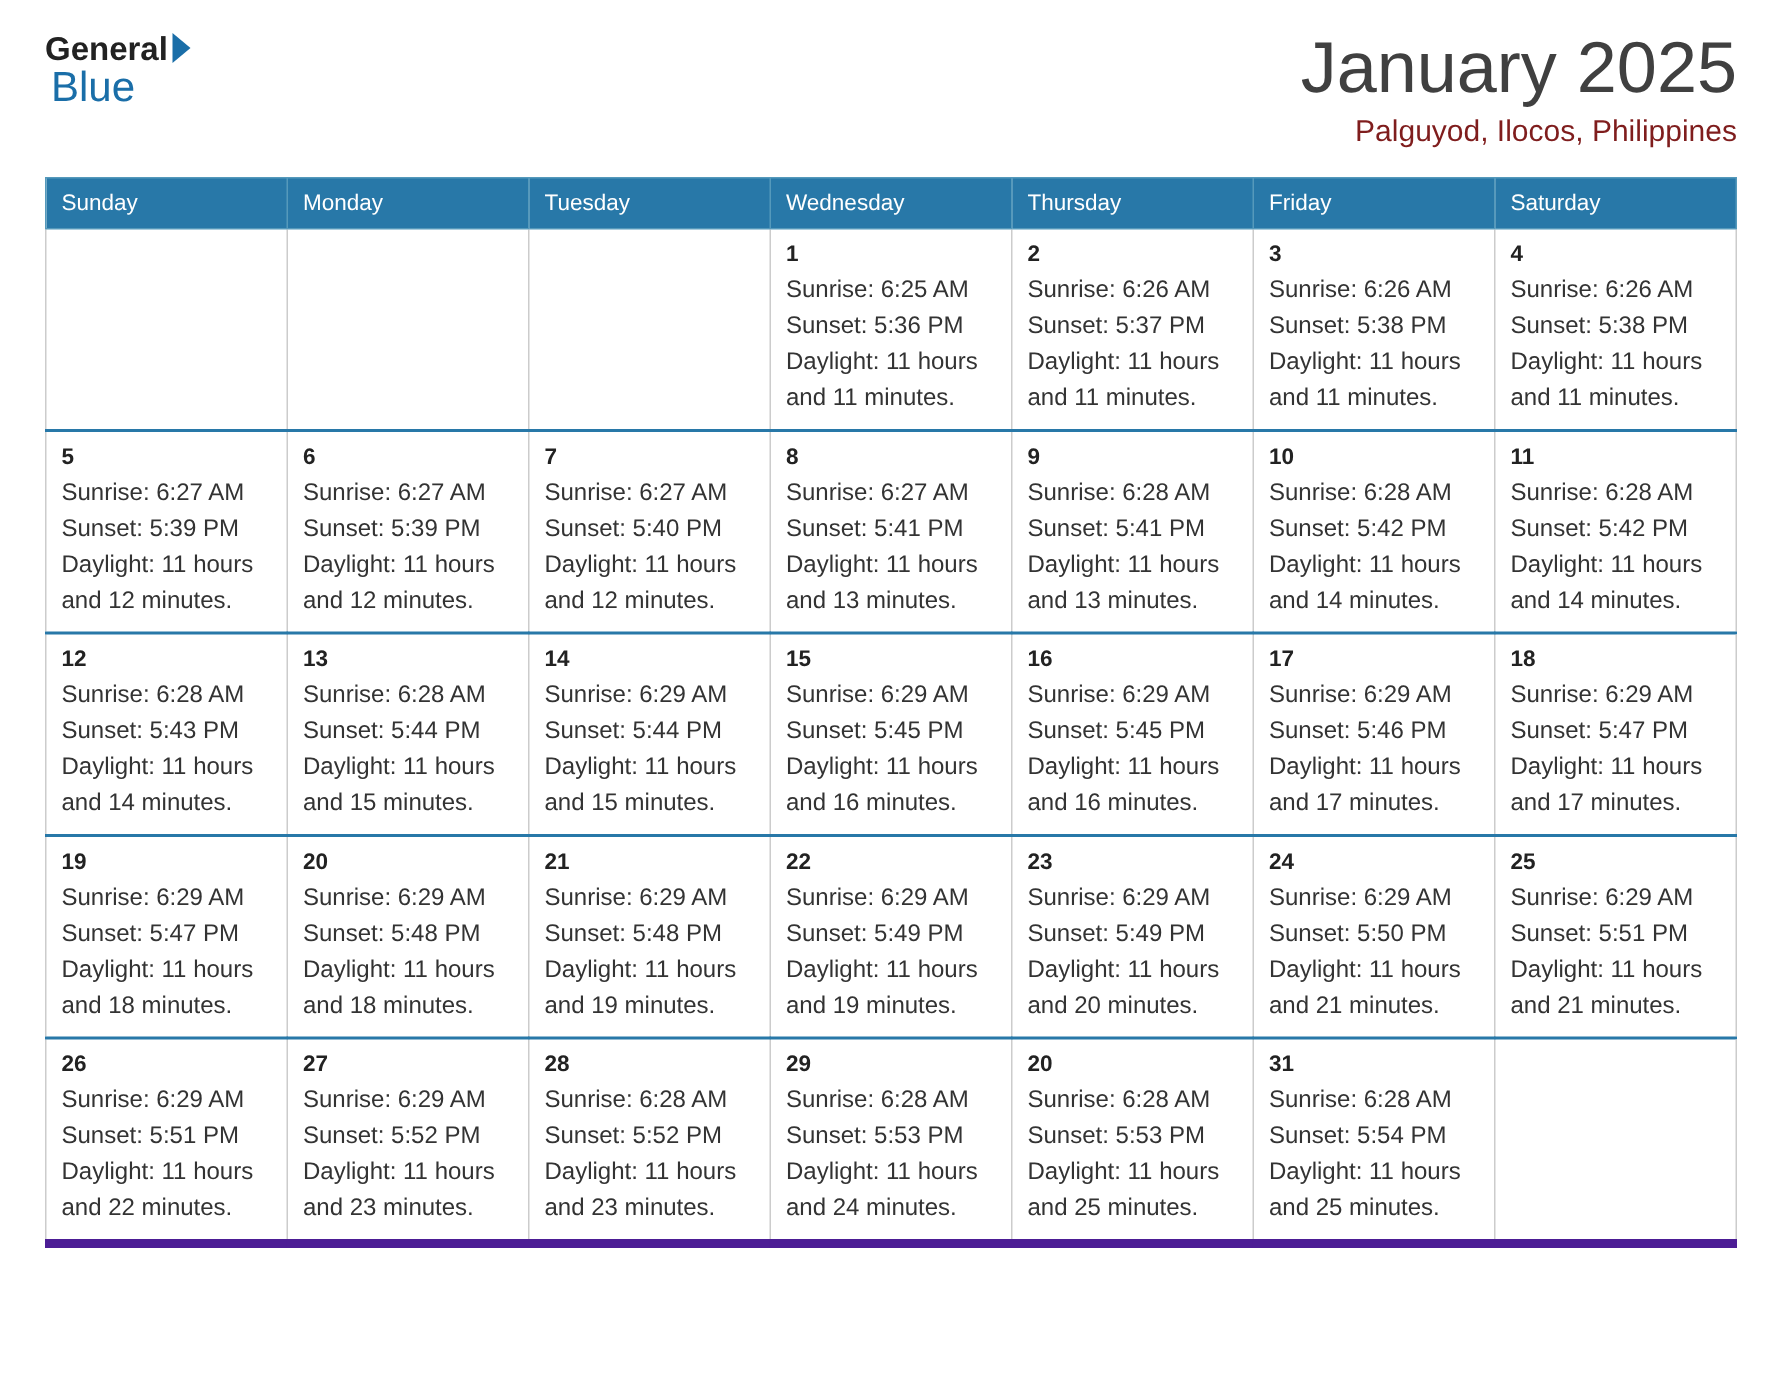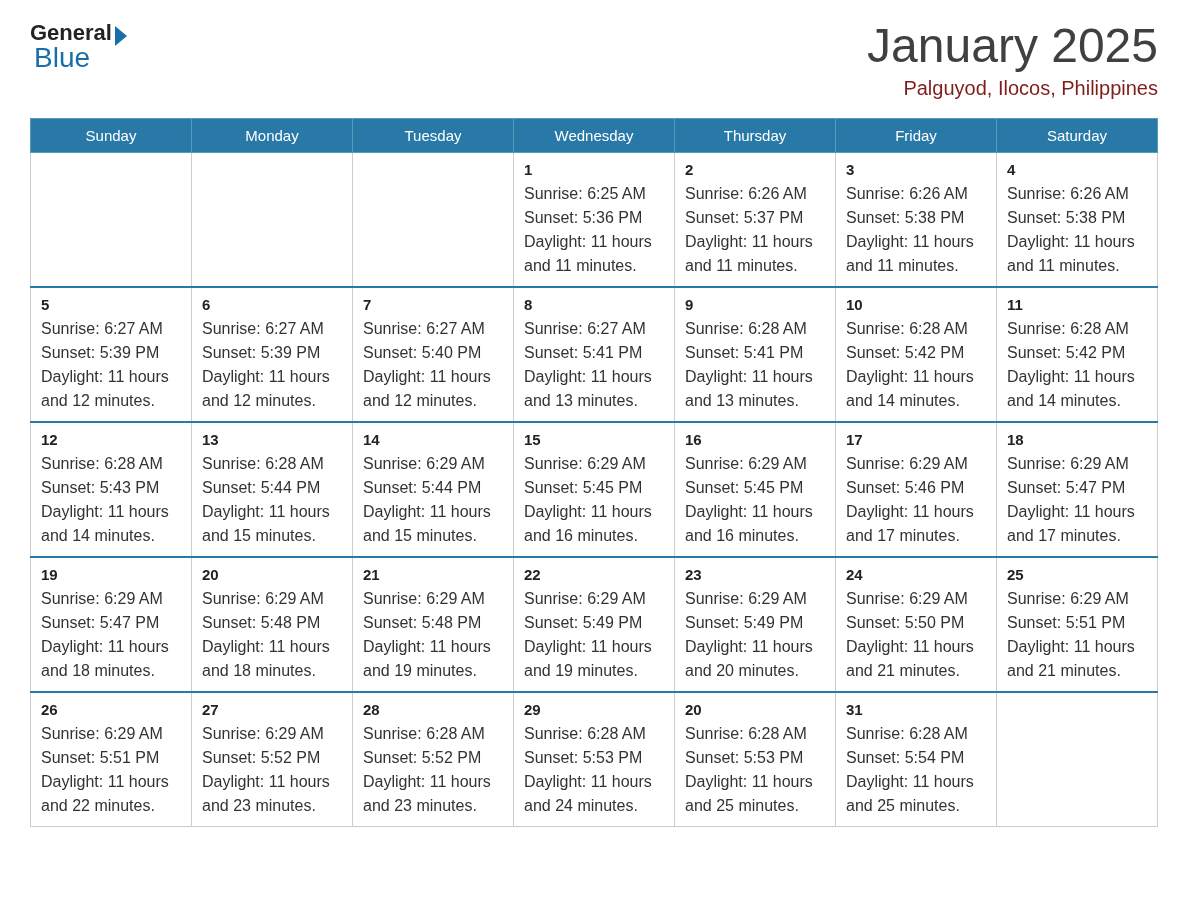--- a/index.html
+++ b/index.html
@@ -15,21 +15,21 @@
       align-items: flex-start;
       margin-bottom: 18px;
     }
     .logo {
       display: flex;
       flex-direction: column;
       align-items: flex-start;
     }
     .logo-top {
       display: flex;
-      align-items: flex-end;
+      align-items: flex-start;
     }
     .logo-general {
       font-size: 22px;
       font-weight: bold;
       color: #222;
     }
     .logo-arrow {
       width: 0;
       height: 0;
       border-left: 12px solid #1a6ea8;
@@ -63,21 +63,21 @@
       width: 100%;
       border-collapse: collapse;
       border: 1px solid #ccc;
     }
     thead tr th {
       background-color: #2878a8;
       color: #fff;
       font-size: 15px;
       font-weight: normal;
       padding: 8px 10px;
-      text-align: center;
+      text-align: left;
       border: 1px solid #5599bb;
     }
     tbody tr td {
       vertical-align: top;
       padding: 8px 10px;
       border: 1px solid #ccc;
       font-size: 13px;
       color: #222;
       width: 14.28%;
       min-height: 90px;
@@ -90,21 +90,21 @@
     }
     .day-info {
       font-size: 16px;
       color: #333;
       line-height: 1.5;
     }
     tbody tr {
       border-bottom: 2px solid #2878a8;
     }
     tbody tr:last-child {
-      border-bottom: 1px solid #4c1d95;
+      border-bottom: 6px solid #4c1d95;
     }
     .empty-cell {
       background: #fff;
     }
   </style>
 </head>
 <body>
 
 <div class="header">
   <div class="logo">

